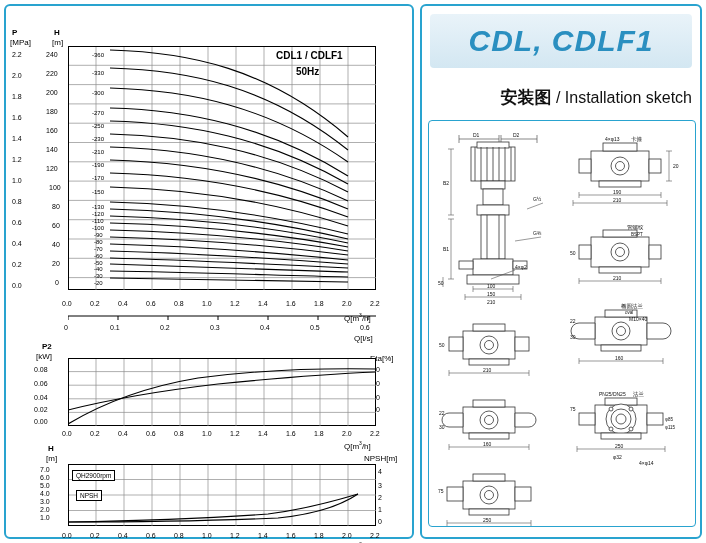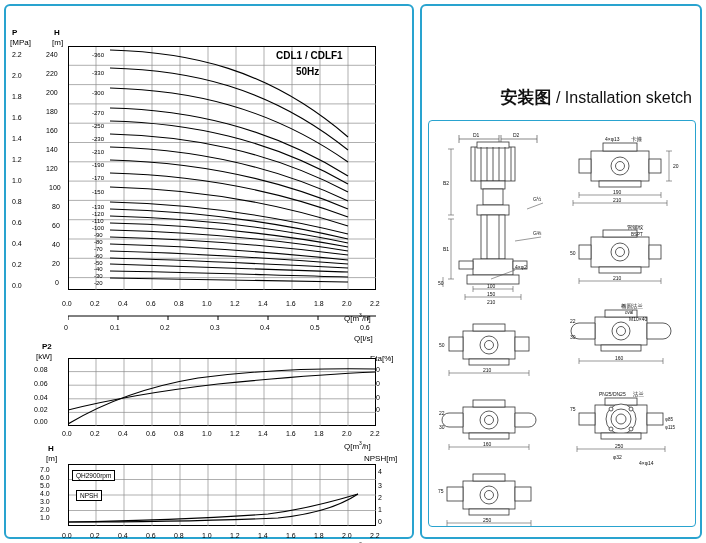--- a/index.html
+++ b/index.html
@@ -304,20 +304,23 @@
       <div class="tick" style="left:280px;top:90px;">1.6</div>
       <div class="tick" style="left:308px;top:90px;">1.8</div>
       <div class="tick" style="left:336px;top:90px;">2.0</div>
       <div class="tick" style="left:364px;top:90px;">2.2</div>
       <div class="axis-label" style="left:338px;top:99px;">Q[m<sup style="font-size:5px">3</sup>/h]</div>
     </div>
   </div>
 
   <div class="panel" id="right-panel"></div>
 
+  <div class="title-band">
+    <span>CDL, CDLF1</span>
+  </div>
 
   <div class="sub-title">
     <span class="cn">安装图</span><span class="en"> / </span><span class="en">Installation sketch</span>
   </div>
 
   <div id="sketch-area">
 
     <svg width="120" height="180" style="position:absolute;left:8px;top:8px;">
       <g stroke="#555" stroke-width="0.7" fill="none">
 

